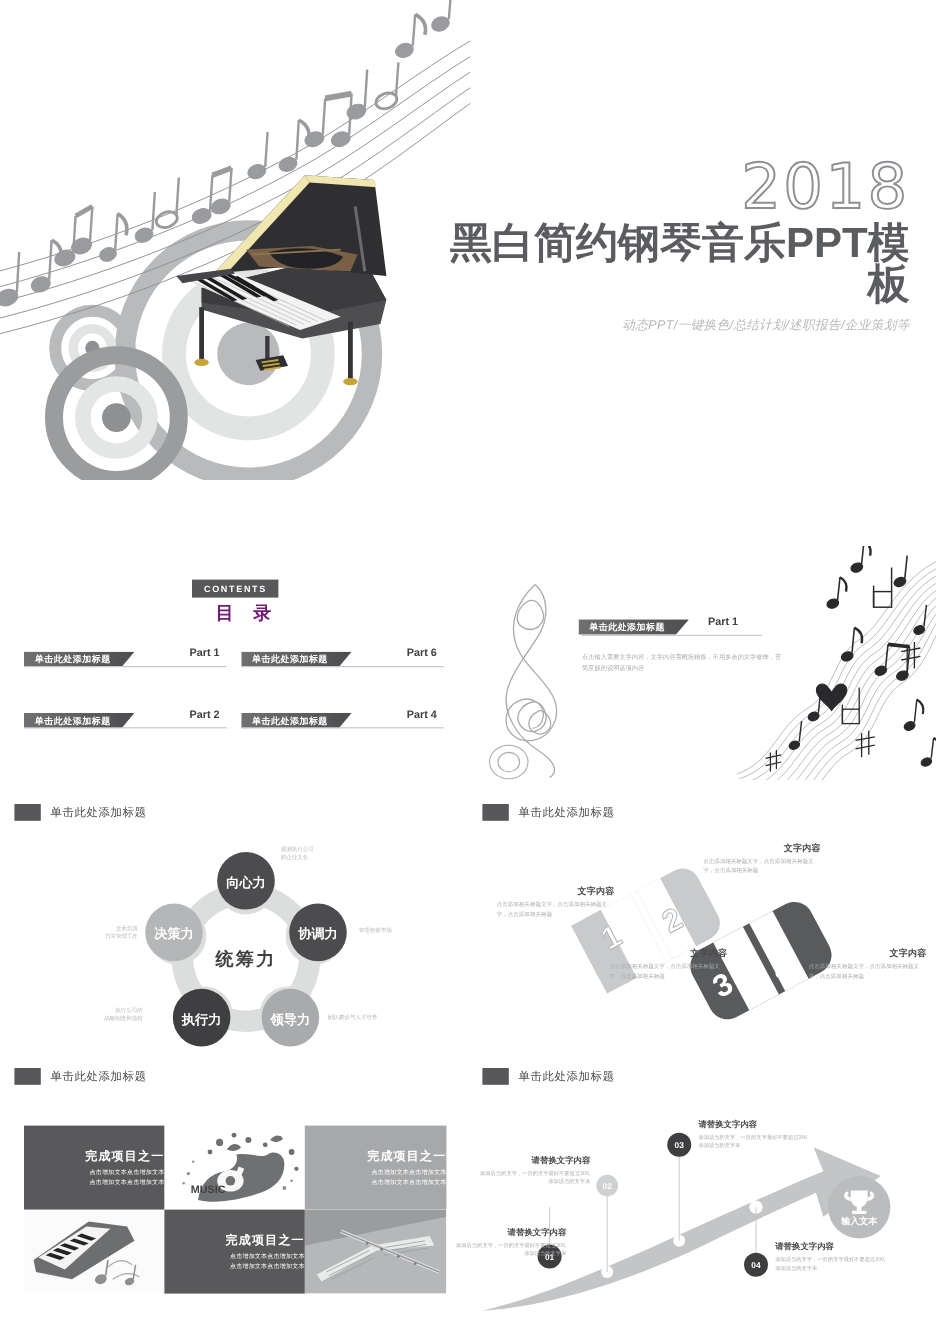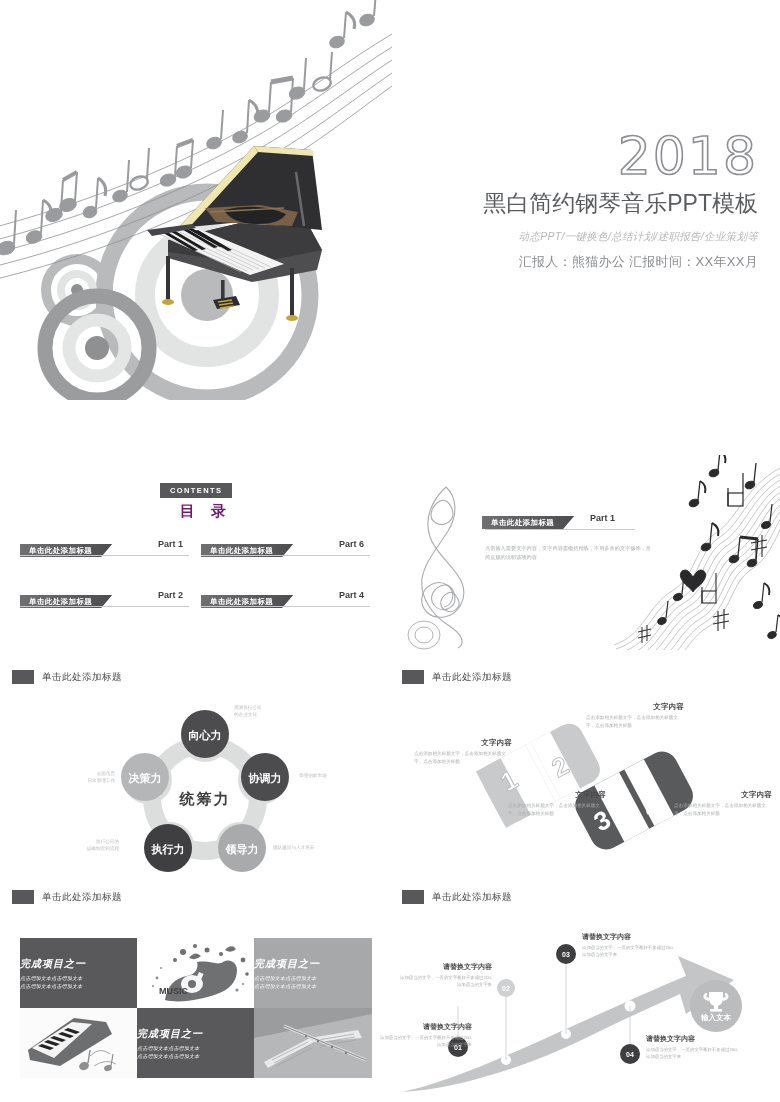--- a/index.html
+++ b/index.html
@@ -14,21 +14,21 @@
   .cover{position:absolute;left:0;top:0;width:780px;height:450px;overflow:hidden;}
   .cover-art{position:absolute;left:-8px;top:0;width:400px;height:400px;}
   .cover-text{position:absolute;right:22px;top:130px;text-align:right;width:400px;}
   .year{
     font-size:52px;line-height:52px;font-weight:normal;letter-spacing:2px;
     color:transparent;-webkit-text-stroke:1.6px #8d8f93;
     font-family:"DejaVu Sans",sans-serif;
     margin:0 0 4px 0;
   }
   .main-title{
-    font-size:23px;line-height:34px;font-weight:normal;color:#5a5c60;
+    font-size:35px;line-height:34px;font-weight:bold;color:#5a5c60;
     letter-spacing:0px;margin:0 0 10px 0;text-align:right;
   }
   .sub-title{font-size:10.5px;color:#b6b8bb;letter-spacing:.3px;margin:0 0 9px 0;font-style:italic;}
   .meta-title{font-size:13px;color:#8a8c90;letter-spacing:.3px;margin:0;}
 
   
   .sec-head{display:flex;align-items:center;gap:8px;}
   .sec-head .sq{width:22px;height:14px;background:#58585a;display:block;}
   .sec-head .lb{font-size:9.5px;color:#4a4a4c;letter-spacing:.5px;}
 
@@ -82,21 +82,21 @@
   .rh-txt p{margin:0;font-size:4.6px;line-height:7.5px;color:#a9abae;}
 
   
   .s-images{position:absolute;left:0;top:880px;width:390px;height:222px;}
   .s-images .sec-head{position:absolute;left:12px;top:10px;}
   .img-grid{position:absolute;left:20px;top:58px;width:352px;height:140px;
     display:grid;grid-template-columns:117px 117px 118px;grid-template-rows:70px 70px;}
   .cell{position:relative;overflow:hidden;}
   .cell.dark{background:#59595b;}
   .cell.mid{background:#a7a8aa;}
-  .cell-txt{position:absolute;left:0;right:0;top:50%;transform:translateY(-50%);text-align:left;color:#fff;font-style:italic;}
+  .cell-txt{position:absolute;left:0;right:0;top:50%;transform:translateY(-50%);text-align:right;color:#fff;}
   .cell-txt h5{margin:0 0 3px 0;font-size:10px;font-weight:bold;letter-spacing:1px;
     font-family:"Liberation Serif",serif;}
   .cell-txt p{margin:0;font-size:5px;line-height:8px;letter-spacing:.2px;}
 
   
   .s-arrow{position:absolute;left:390px;top:880px;width:390px;height:222px;}
   .s-arrow .sec-head{position:absolute;left:12px;top:10px;}
   .ar-wrap{position:absolute;left:0;top:34px;width:390px;height:188px;}
   .ar-txt{position:absolute;width:92px;}
   .ar-txt h4{margin:0 0 2px 0;font-size:7px;font-weight:bold;color:#4a4a4c;}
@@ -255,21 +255,20 @@
               <path d="M228,308 L242,306"></path>
           </g>
         </g>
       </svg>
     </div>
 
     <div class="cover-text">
       <div class="year">2018</div>
       <h1 class="main-title">黑白简约钢琴音乐PPT模板</h1>
       <div class="sub-title">动态PPT/一键换色/总结计划/述职报告/企业策划等</div>
-      <div class="meta-title">汇报人：熊猫办公  汇报时间：XX年XX月</div>
     </div>
   </section>
 
   <section class="s-contents">
     <div class="contents-badge">CONTENTS</div>
     <div class="contents-cn">目 录</div>
     <div class="toc-grid">
       <div class="toc-item">
         <span class="toc-tag">单击此处添加标题</span>
         <span class="toc-part">Part 1</span>

